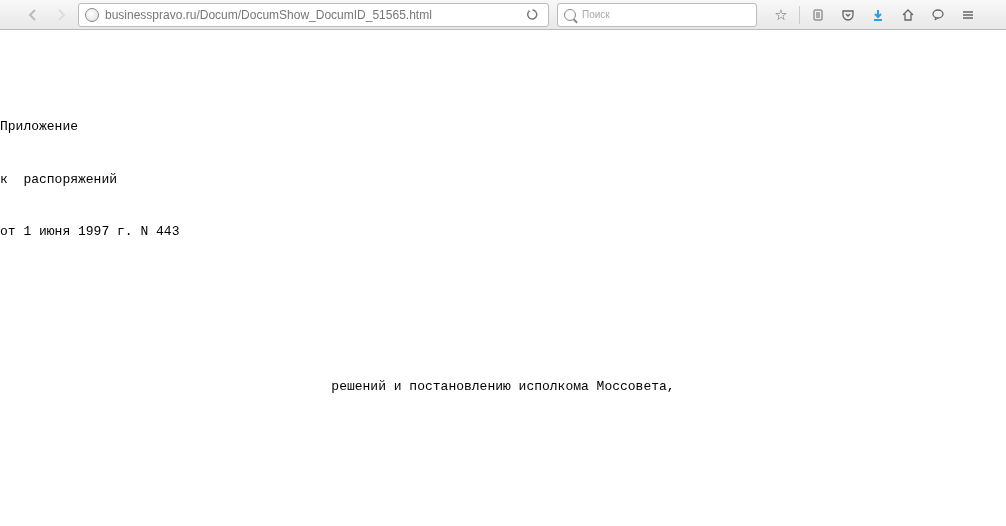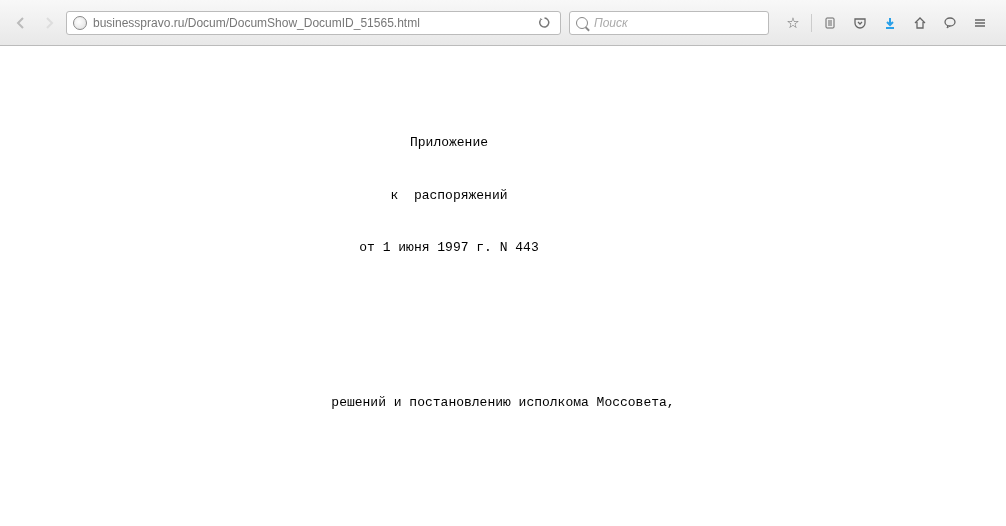--- a/index.html
+++ b/index.html
@@ -5,26 +5,26 @@
   * { box-sizing: border-box; margin: 0; padding: 0; }
   body {
     font-family: Arial, sans-serif;
     font-size: 12px;
     background: #fff;
     width: 1006px;
     height: 526px;
     overflow: hidden;
   }
   .toolbar {
-    height: 46px;
+    height: 30px;
     background: linear-gradient(to bottom, #f8f8f8, #e8e8e8);
     border-bottom: 1px solid #bbb;
     display: flex;
     align-items: center;
-    padding: 0 8px;
+    padding: 0 20px;
     gap: 2px;
   }
   .nav-btn {
     width: 26px;
     height: 24px;
     display: flex;
     align-items: center;
     justify-content: center;
     color: #999;
     background: transparent;
@@ -76,21 +76,21 @@
     flex-shrink: 0;
   }
   .search-icon::after {
     content: "";
     position: absolute;
     width: 5px; height: 1.5px;
     background: #888;
     bottom: -2px; right: -3px;
     transform: rotate(45deg);
   }
-  .search-placeholder { color: #aaa; font-size: 12px; font-style: italic; }
+  .search-placeholder { color: #aaa; font-size: 10px; }
   .tool-icons {
     display: flex;
     align-items: center;
     gap: 2px;
     padding: 0 4px;
   }
   .tool-icon {
     width: 28px; height: 24px;
     display: flex; align-items: center; justify-content: center;
     color: #666;
@@ -104,21 +104,21 @@
 
   .content {
     padding: 18px 0 0 0;
     font-family: "Courier New", monospace;
     font-size: 13px;
     line-height: 1.35;
     color: #000;
     white-space: pre;
   }
   .right-block {
-    text-align: center;
+    text-align: left;
     padding-right: 108px;
   }
   .center-block {
     text-align: center;
     margin-top: 14px;
   }
 </style>
 </head>
 <body>
 

